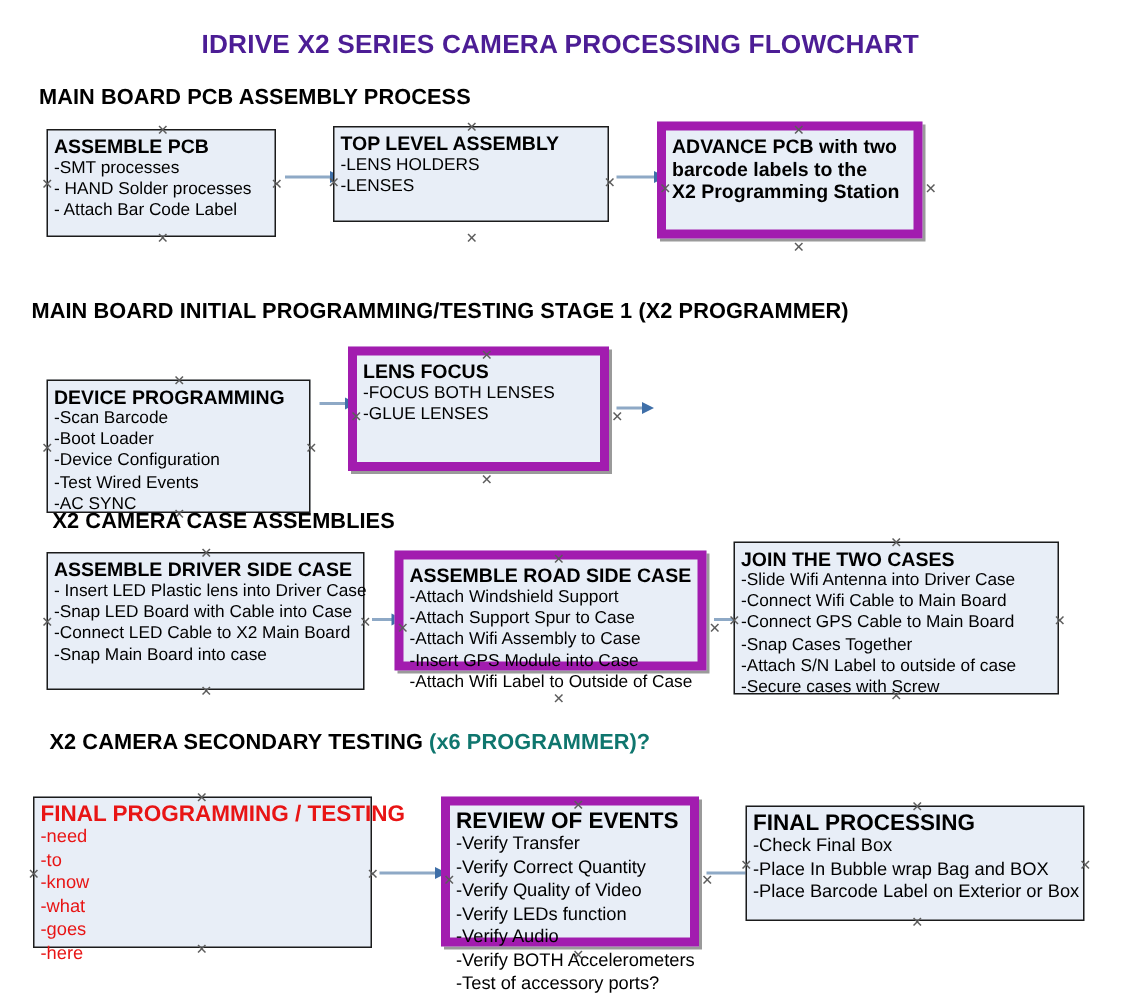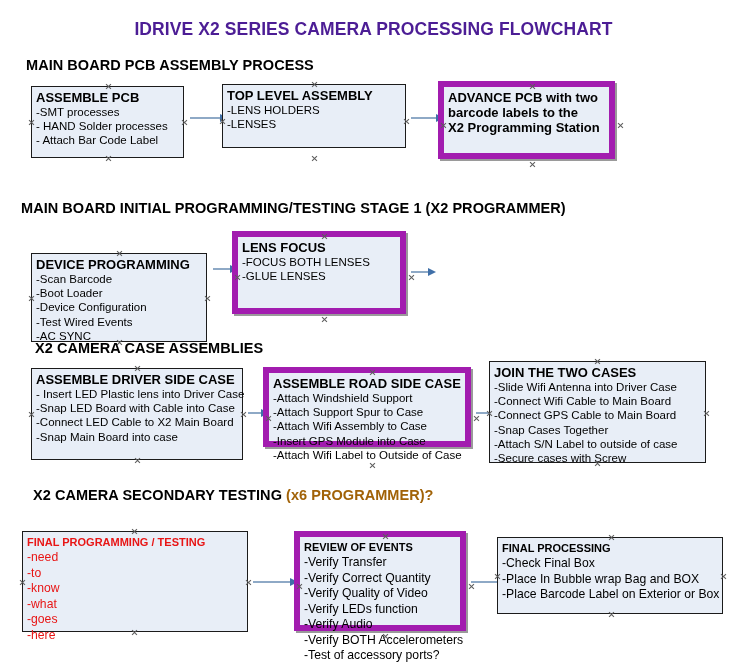--- a/index.html
+++ b/index.html
@@ -36,21 +36,21 @@
 
   .section-head {
     position: absolute;
     font-size: 14.5px;
     font-weight: bold;
     color: #000000;
     white-space: nowrap;
     letter-spacing: 0.05px;
   }
   .section-head .accent {
-    color: #a16207;
+    color: #0f766e;
   }
 
   
   .box {
     position: absolute;
     background: #e8eef7;
     border: 1px solid #1b1b1b;
     box-sizing: border-box;
     padding: 3px 17px 0 4px;
     overflow: visible;
@@ -72,21 +72,21 @@
     font-weight: normal;
     color: #000000;
     line-height: 14.2px;
     white-space: nowrap;
   }
   .box.red .box-title,
   .box.red .box-line {
     color: #e81515;
   }
   .box-title.big {
-    font-size: 11px;
+    font-size: 15px;
   }
   .box-line.big {
     font-size: 12.2px;
     line-height: 15.5px;
   }
   .box-line.wide-space {
     letter-spacing: 0.25px;
   }
 
   

